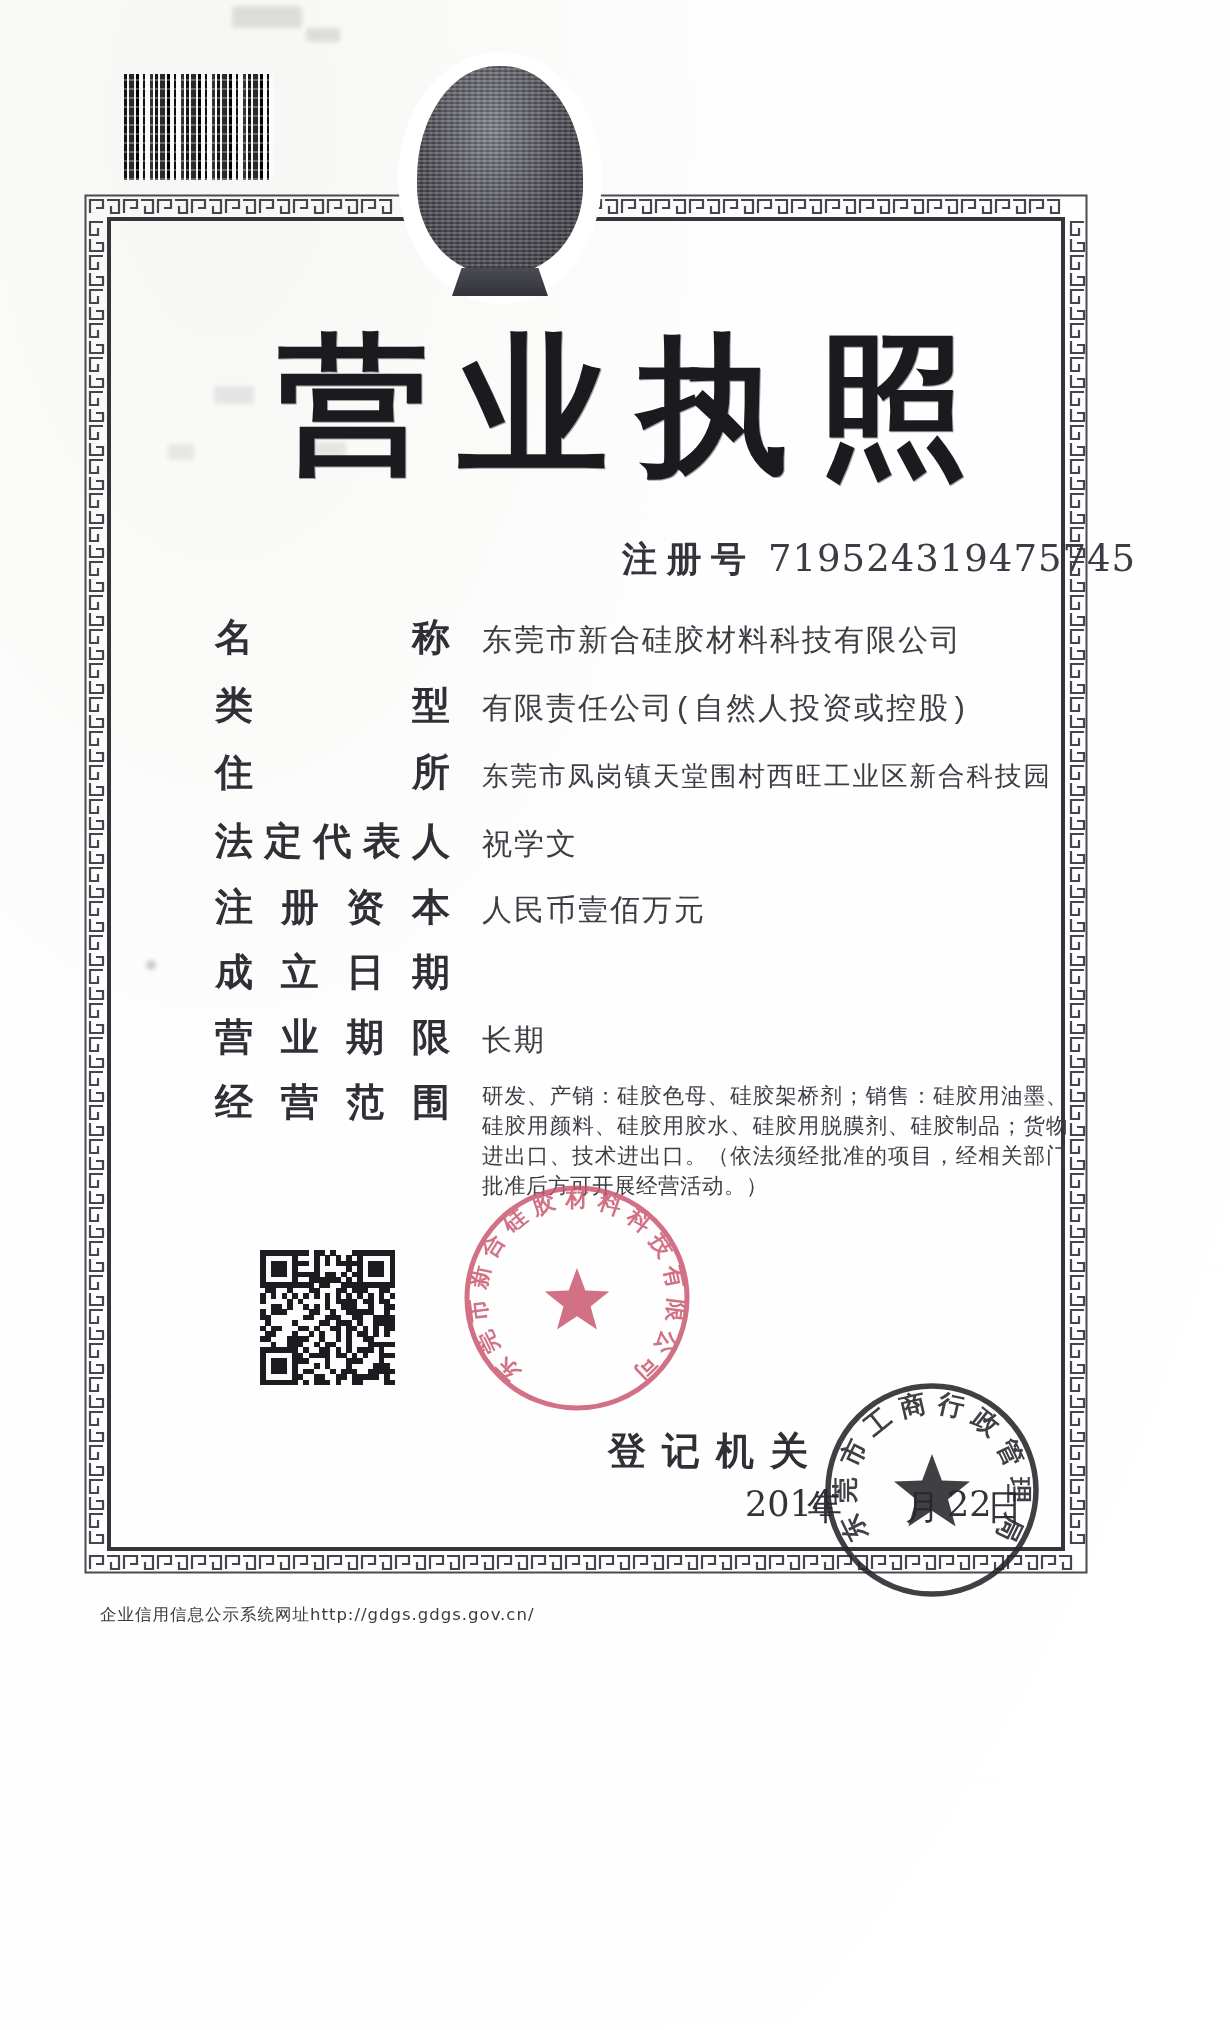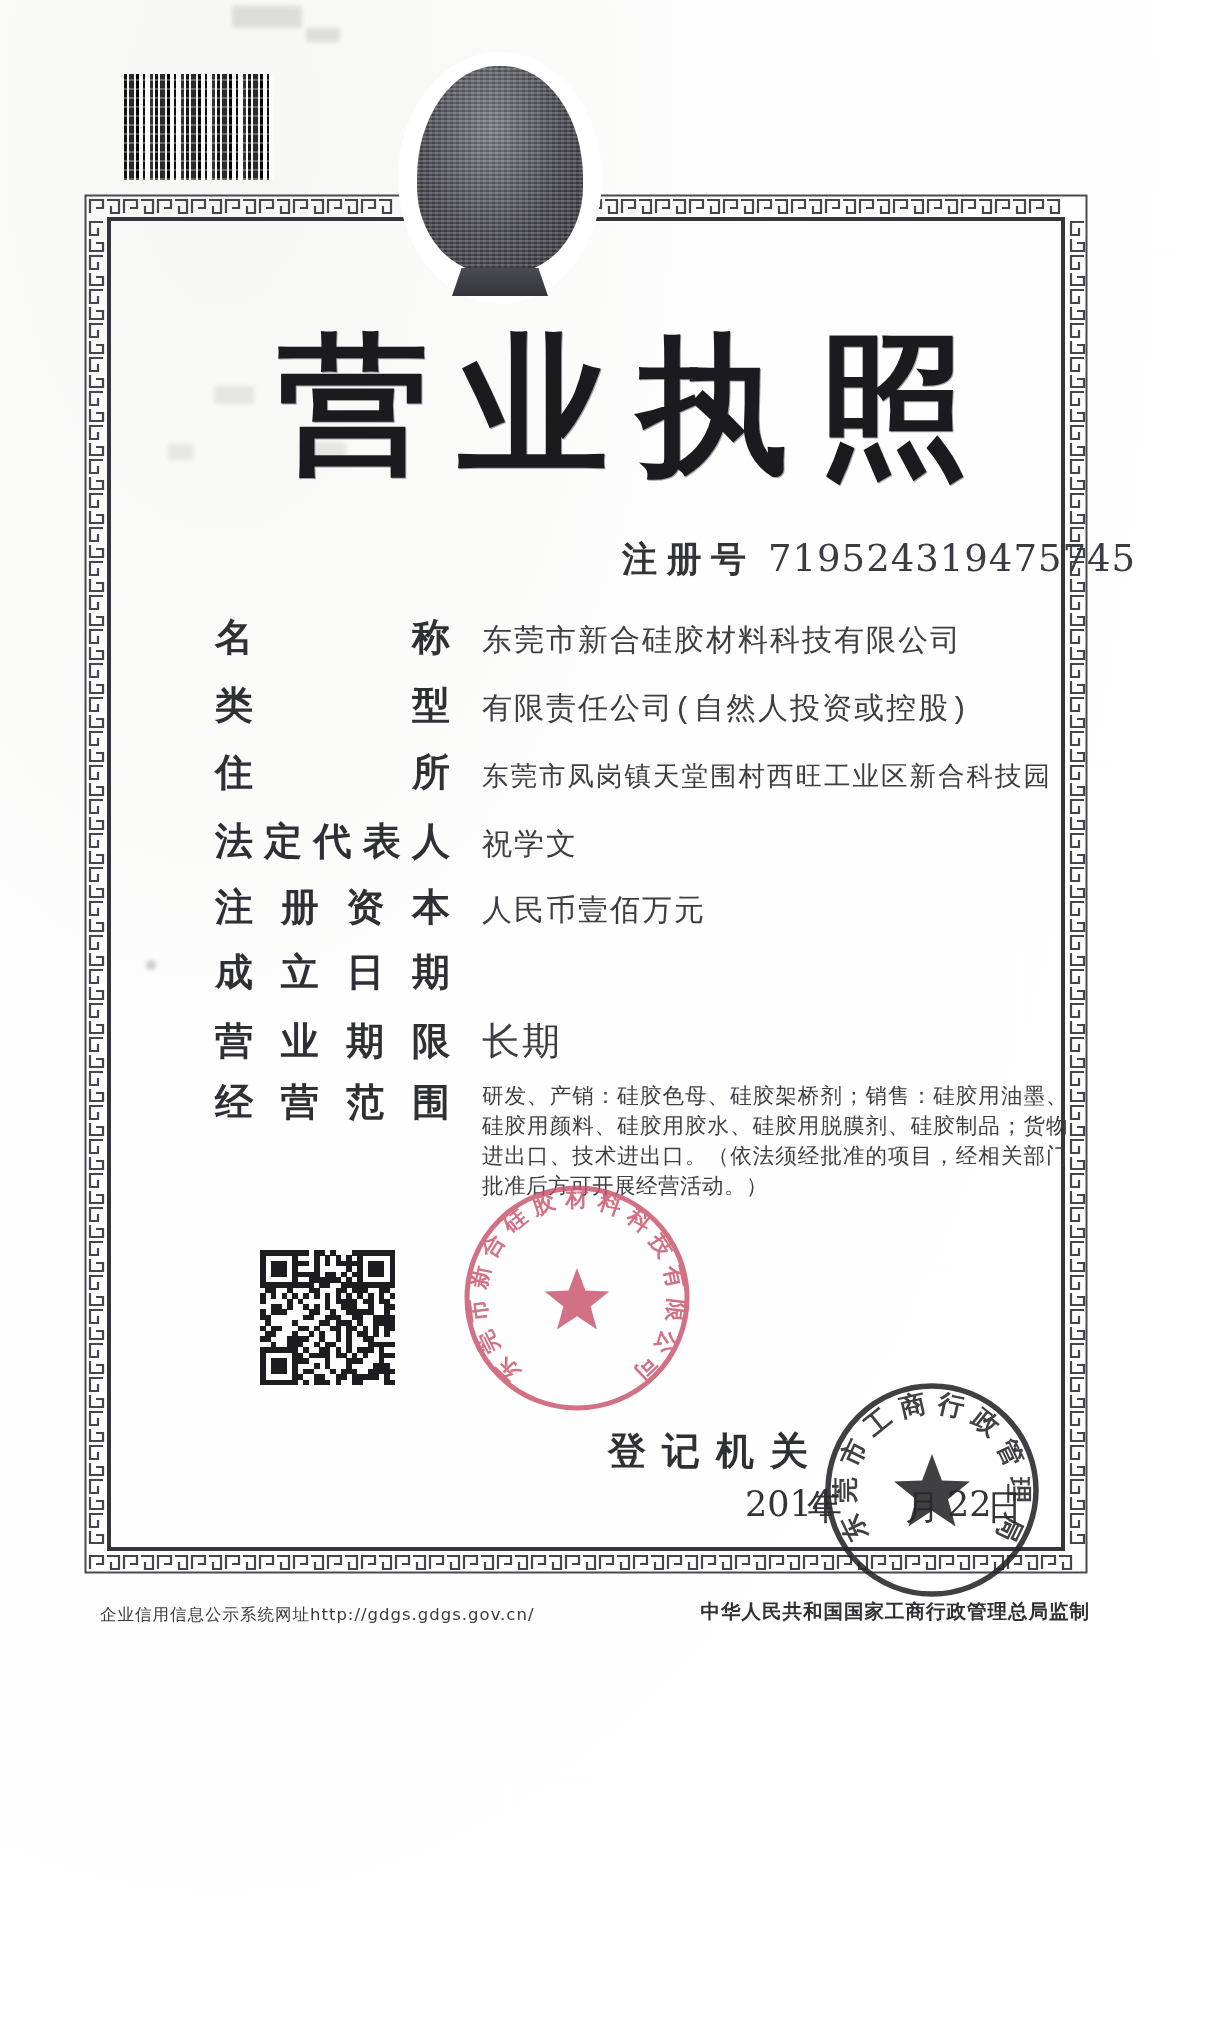--- a/index.html
+++ b/index.html
@@ -429,21 +429,21 @@
           <span>期</span>
         </div>
       </div>
       <div class="field-row" style="top: 1016px;">
         <div class="flabel">
           <span>营</span>
           <span>业</span>
           <span>期</span>
           <span>限</span>
         </div>
-        <div class="fvalue" style="font-size: 38px;">长期</div>
+        <div class="fvalue" style="font-size: 30px;">长期</div>
       </div>
       <div class="field-row top-align" style="top: 1081px;">
         <div class="flabel">
           <span>经</span>
           <span>营</span>
           <span>范</span>
           <span>围</span>
         </div>
         <div class="fvalue paragraph">研发、产销：硅胶色母、硅胶架桥剂；销售：硅胶用油墨、硅胶用颜料、硅胶用胶水、硅胶用脱膜剂、硅胶制品；货物进出口、技术进出口。（依法须经批准的项目，经相关部门批准后方可开展经营活动。）</div>
       </div>
@@ -839,15 +839,14 @@
       <text x="63.3" y="51.1" transform="rotate(-38.7 63.3 51.1)" text-anchor="middle" font-size="26" fill="#26262b">工</text>
       <text x="94.6" y="36.0" transform="rotate(-12.9 94.6 36.0)" text-anchor="middle" font-size="26" fill="#26262b">商</text>
       <text x="129.4" y="36.0" transform="rotate(12.9 129.4 36.0)" text-anchor="middle" font-size="26" fill="#26262b">行</text>
       <text x="160.7" y="51.1" transform="rotate(38.7 160.7 51.1)" text-anchor="middle" font-size="26" fill="#26262b">政</text>
       <text x="182.4" y="78.4" transform="rotate(64.4 182.4 78.4)" text-anchor="middle" font-size="26" fill="#26262b">管</text>
       <text x="190.0" y="112.3" transform="rotate(90.2 190.0 112.3)" text-anchor="middle" font-size="26" fill="#26262b">理</text>
       <text x="182.1" y="146.2" transform="rotate(116.0 182.1 146.2)" text-anchor="middle" font-size="26" fill="#26262b">局</text>
     </svg>
 
   <div class="footer-left">企业信用信息公示系统网址http://gdgs.gdgs.gov.cn/</div>
-  <div class="footer-right">中华人民共和国国家工商行政管理总局监制</div>
 
 </div>
 
 </body></html>

